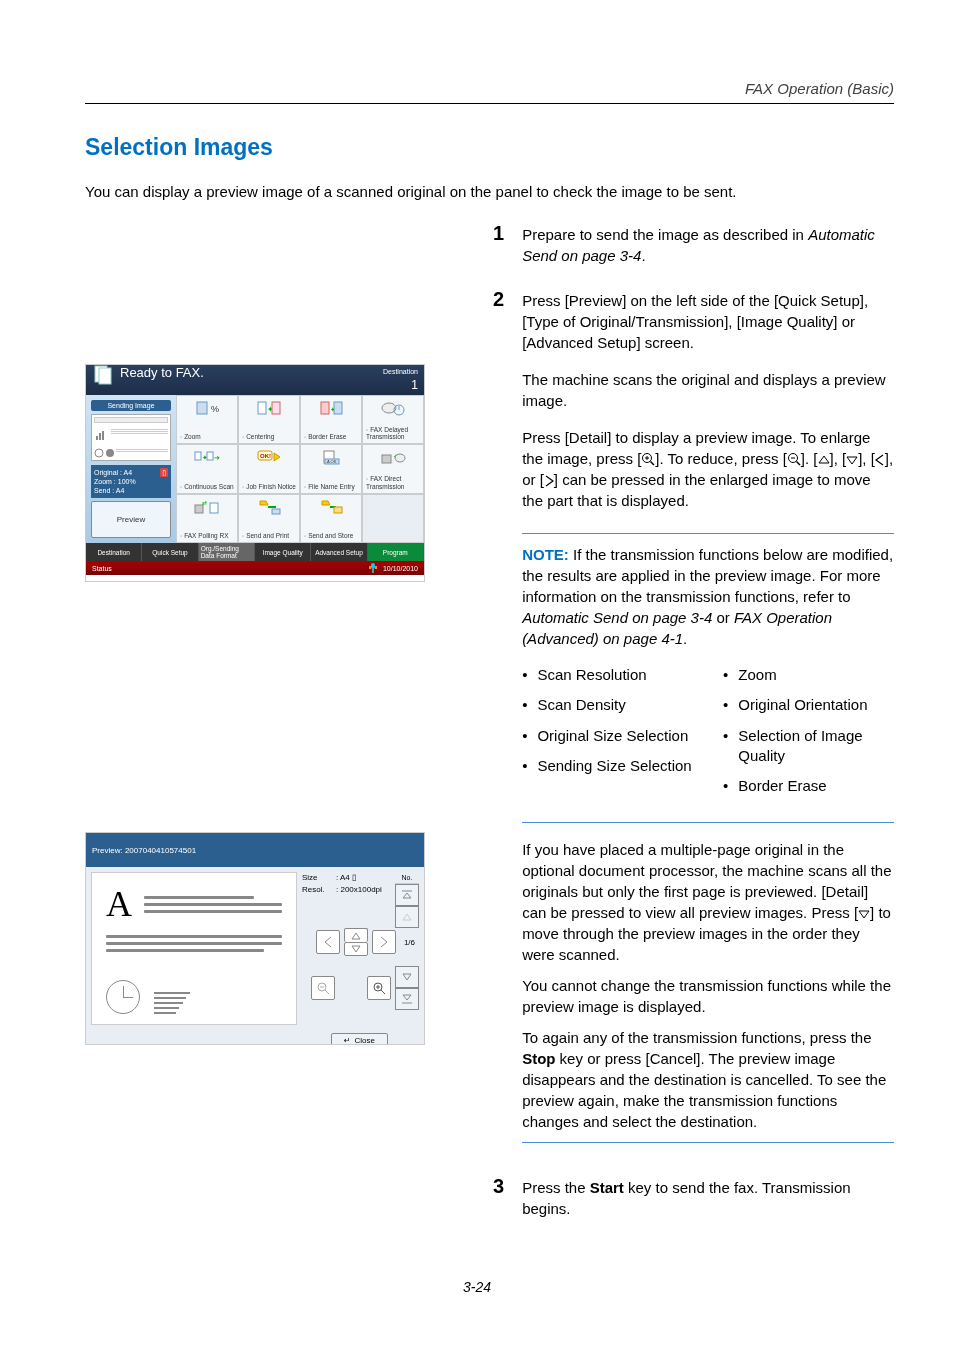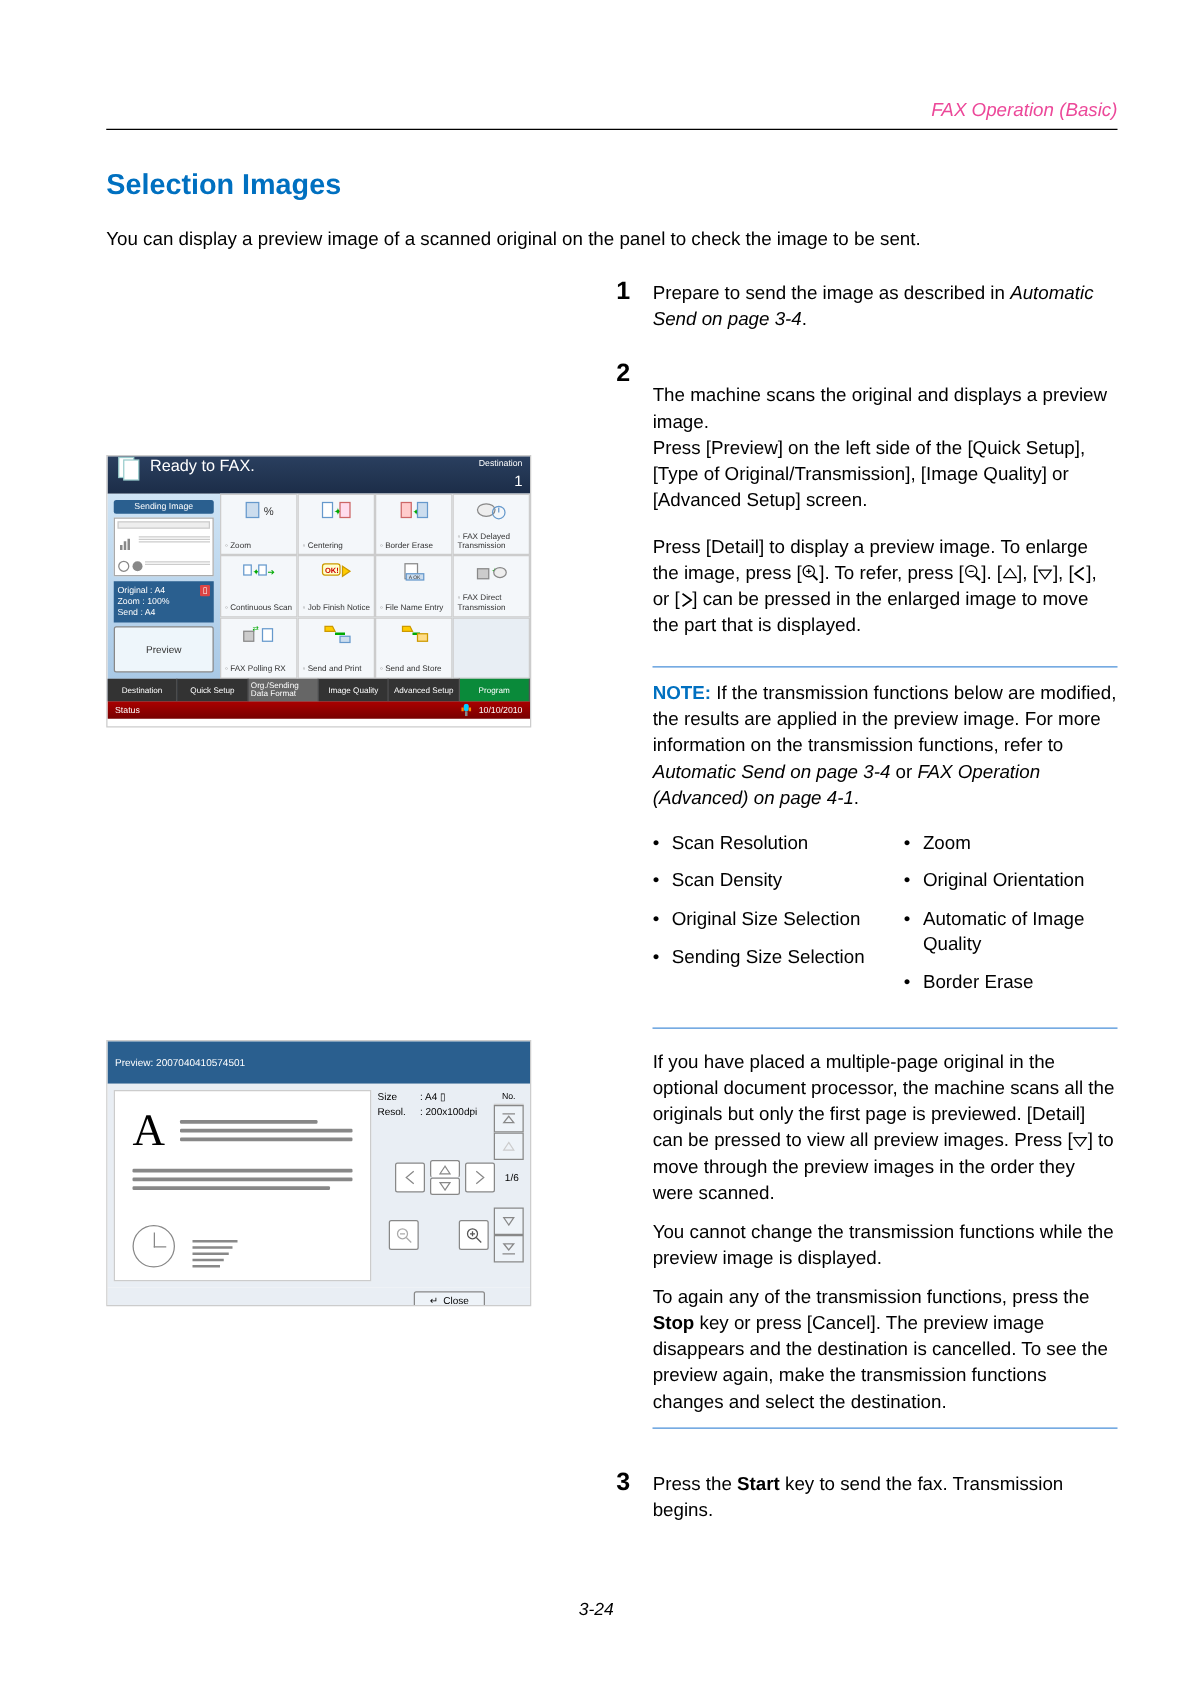--- a/index.html
+++ b/index.html
@@ -1,18 +1,18 @@
 <!DOCTYPE html>
 <html><head>
 <meta charset="utf-8">
 <style>
   *{box-sizing:border-box;margin:0;padding:0}
   body{width:954px;height:1350px;background:#fff;font-family:Arial,Helvetica,sans-serif;color:#000;position:relative}
   .page{padding:80px 60px 40px 85px}
-  .header-italic{font-style:italic;text-align:right;font-size:15px;color:#ec4899;margin-bottom:6px}
+  .header-italic{font-style:italic;text-align:right;font-size:15px;color:#404040;margin-bottom:6px}
   .hr{border:0;border-top:1px solid #000;margin-bottom:30px}
   .title{color:#0070c0;font-size:23px;font-weight:bold;margin-bottom:22px}
   .intro{font-size:15px;margin-bottom:22px}
   .cols{display:flex;gap:18px}
   .left{width:390px;flex-shrink:0}
   .right{flex:1}
   .step{display:flex;gap:18px;margin-bottom:22px}
   .step-num{font-size:20px;font-weight:bold}
   .step-body{font-size:15px;line-height:1.4;padding-top:2px}
   .em{font-style:italic}
@@ -415,28 +415,28 @@
     </div>
 
     <div class="right">
       <div class="step">
         <div class="step-num">1</div>
         <div class="step-body"><span>Prepare to send the image as described in </span><span class="em">Automatic Send on page 3-4</span><span>.</span></div>
       </div>
       <div class="step">
         <div class="step-num">2</div>
         <div class="step-body">
+          <p>Press [Preview] on the left side of the [Quick Setup], [Type of Original/Transmission], [Image Quality] or [Advanced Setup] screen.</p>
           <p style="margin-top:16px">The machine scans the original and displays a preview image.</p>
-          <p>Press [Preview] on the left side of the [Quick Setup], [Type of Original/Transmission], [Image Quality] or [Advanced Setup] screen.</p>
           <p style="margin-top:16px"><span>Press [Detail] to display a preview image. To enlarge the image, press [</span><svg style="vertical-align:-2px" width="14" height="14">
                 <circle cx="6" cy="6" r="4.5" fill="none" stroke="#000"></circle>
                 <line x1="4" y1="6" x2="8" y2="6" stroke="#000"></line>
                 <line x1="6" y1="4" x2="6" y2="8" stroke="#000"></line>
                 <line x1="9.5" y1="9.5" x2="13" y2="13" stroke="#000" stroke-width="1.5"></line>
-              </svg><span>]. To refer, press [</span><svg style="vertical-align:-2px" width="14" height="14">
+              </svg><span>]. To reduce, press [</span><svg style="vertical-align:-2px" width="14" height="14">
                 <circle cx="6" cy="6" r="4.5" fill="none" stroke="#000"></circle>
                 <line x1="4" y1="6" x2="8" y2="6" stroke="#000"></line>
                 <line x1="9.5" y1="9.5" x2="13" y2="13" stroke="#000" stroke-width="1.5"></line>
               </svg><span>]. [</span><svg style="vertical-align:-1px" width="12" height="10">
                 <path d="M6 1 L1 8 L11 8 Z" fill="none" stroke="#000"></path>
               </svg><span>], [</span><svg style="vertical-align:-1px" width="12" height="10">
                 <path d="M6 9 L1 2 L11 2 Z" fill="none" stroke="#000"></path>
               </svg><span>], [</span><svg style="vertical-align:-2px" width="10" height="12">
                 <path d="M8 1 L1 6 L8 11" fill="none" stroke="#000" stroke-width="1.3"></path>
               </svg><span>], or [</span><svg style="vertical-align:-2px" width="10" height="12">
@@ -462,21 +462,21 @@
                 </div>
             </div>
             <div class="bullet-col">
               <div class="bullet">
                   <span>Zoom</span>
                 </div>
               <div class="bullet">
                   <span>Original Orientation</span>
                 </div>
               <div class="bullet">
-                  <span>Automatic of Image Quality</span>
+                  <span>Selection of Image Quality</span>
                 </div>
               <div class="bullet">
                   <span>Border Erase</span>
                 </div>
             </div>
           </div>
           <hr class="note-hr">
 
           <p style="margin-top:16px"><span>If you have placed a multiple-page original in the optional document processor, the machine scans all the originals but only the first page is previewed. [Detail] can be pressed to view all preview images. Press [</span><svg style="vertical-align:-1px" width="12" height="10">
                 <path d="M6 9 L1 2 L11 2 Z" fill="none" stroke="#000"></path>

